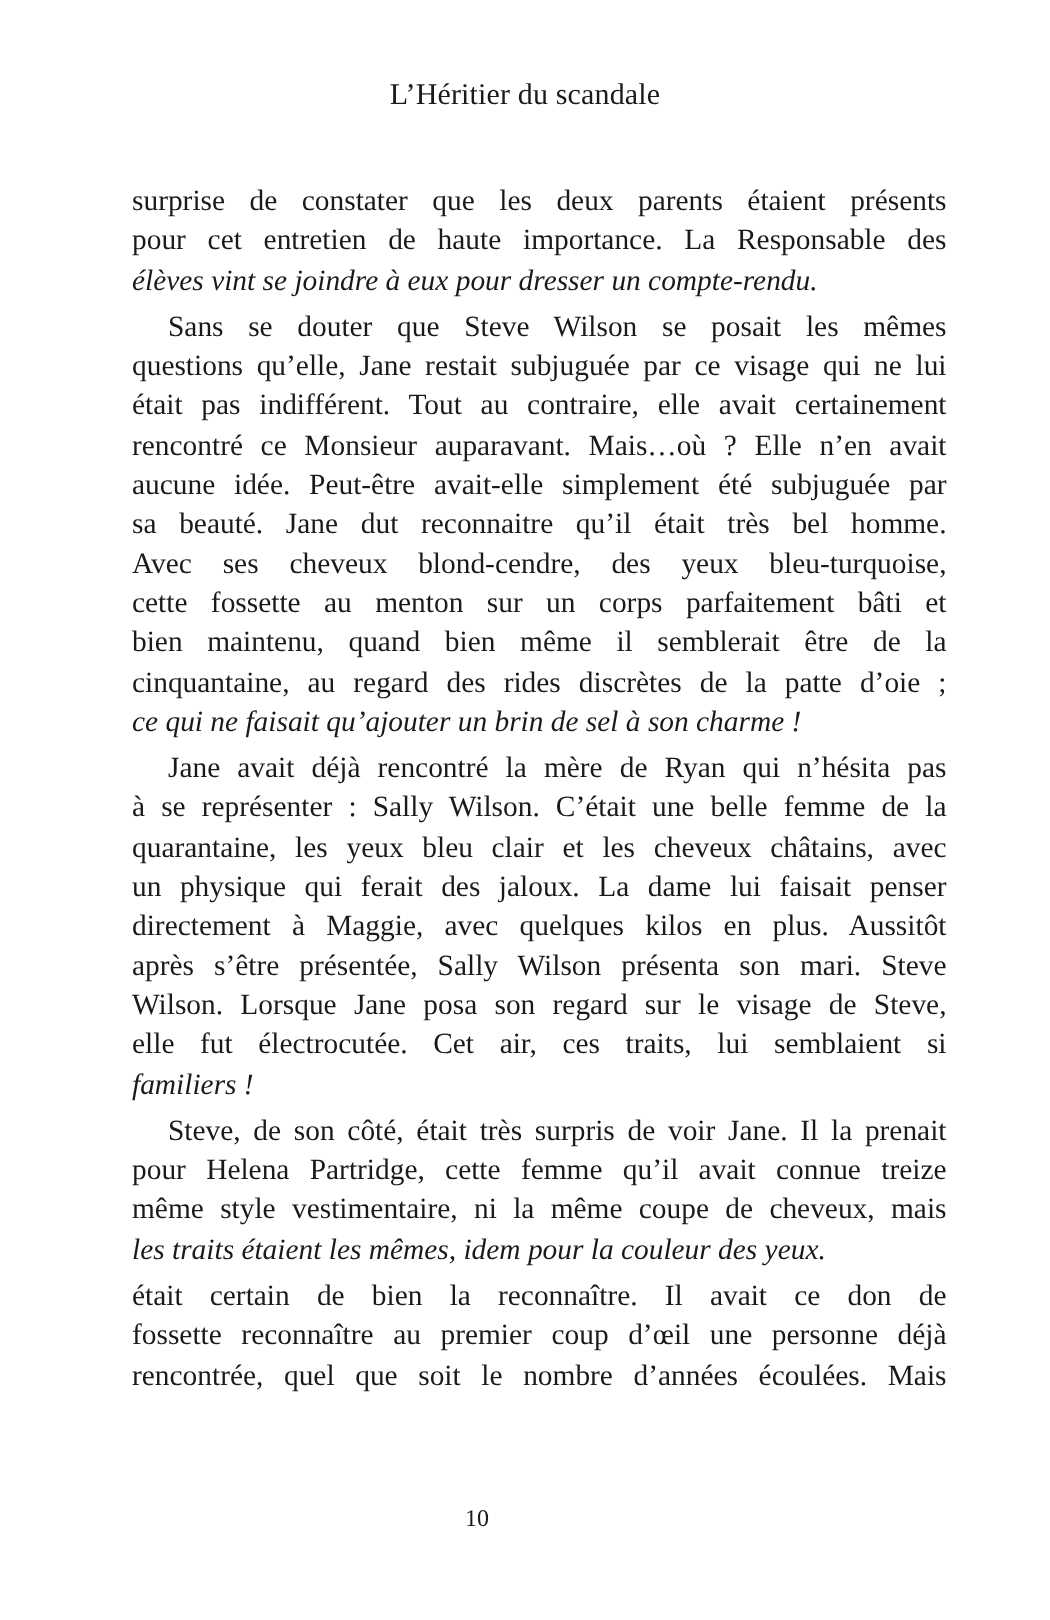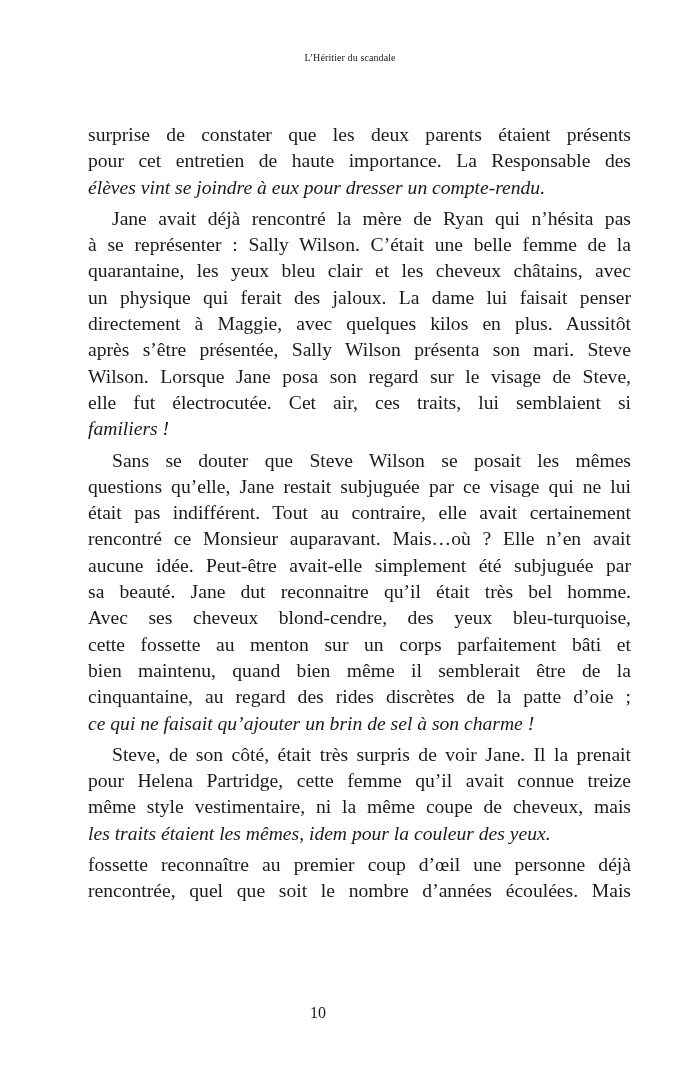--- a/index.html
+++ b/index.html
@@ -14,21 +14,21 @@
       overflow: hidden;
       font-family: "Liberation Serif", "DejaVu Serif", serif;
       color: #1a1a1a;
     }
     .running-header {
       position: absolute;
       top: 52px;
       left: 0;
       width: 700px;
       text-align: center;
-      font-size: 10px;
+      font-size: 20px;
       letter-spacing: 0.1px;
     }
     .text-block {
       position: absolute;
       top: 122px;
       left: 88px;
       width: 543px;
     }
     .line {
       display: block;
@@ -67,52 +67,53 @@
 
   <div class="text-block">
 
     <div class="para">
       <span class="line">surprise de constater que les deux parents étaient présents</span>
       <span class="line">pour cet entretien de haute importance. La Responsable des</span>
       <span class="line last">élèves vint se joindre à eux pour dresser un compte-rendu.</span>
     </div>
 
     <div class="para">
-      <span class="line indent">Jane avait déjà rencontré la mère de Ryan qui n’hésita pas</span>
-      <span class="line">à se représenter : Sally Wilson. C’était une belle femme de la</span>
-      <span class="line">quarantaine, les yeux bleu clair et les cheveux châtains, avec</span>
-      <span class="line">un physique qui ferait des jaloux. La dame lui faisait penser</span>
-      <span class="line">directement à Maggie, avec quelques kilos en plus. Aussitôt</span>
-      <span class="line">après s’être présentée, Sally Wilson présenta son mari. Steve</span>
-      <span class="line">Wilson. Lorsque Jane posa son regard sur le visage de Steve,</span>
-      <span class="line">elle fut électrocutée. Cet air, ces traits, lui semblaient si</span>
-      <span class="line last">familiers !</span>
-    </div>
-
-    <div class="para">
       <span class="line indent">Sans se douter que Steve Wilson se posait les mêmes</span>
       <span class="line">questions qu’elle, Jane restait subjuguée par ce visage qui ne lui</span>
       <span class="line">était pas indifférent. Tout au contraire, elle avait certainement</span>
       <span class="line">rencontré ce Monsieur auparavant. Mais…où ? Elle n’en avait</span>
       <span class="line">aucune idée. Peut-être avait-elle simplement été subjuguée par</span>
       <span class="line">sa beauté. Jane dut reconnaitre qu’il était très bel homme.</span>
       <span class="line">Avec ses cheveux blond-cendre, des yeux bleu-turquoise,</span>
       <span class="line">cette fossette au menton sur un corps parfaitement bâti et</span>
       <span class="line">bien maintenu, quand bien même il semblerait être de la</span>
       <span class="line">cinquantaine, au regard des rides discrètes de la patte d’oie ;</span>
       <span class="line last">ce qui ne faisait qu’ajouter un brin de sel à son charme !</span>
     </div>
 
     <div class="para">
+      <span class="line indent">Jane avait déjà rencontré la mère de Ryan qui n’hésita pas</span>
+      <span class="line">à se représenter : Sally Wilson. C’était une belle femme de la</span>
+      <span class="line">quarantaine, les yeux bleu clair et les cheveux châtains, avec</span>
+      <span class="line">un physique qui ferait des jaloux. La dame lui faisait penser</span>
+      <span class="line">directement à Maggie, avec quelques kilos en plus. Aussitôt</span>
+      <span class="line">après s’être présentée, Sally Wilson présenta son mari. Steve</span>
+      <span class="line">Wilson. Lorsque Jane posa son regard sur le visage de Steve,</span>
+      <span class="line">elle fut électrocutée. Cet air, ces traits, lui semblaient si</span>
+      <span class="line last">familiers !</span>
+    </div>
+
+    <div class="para">
       <span class="line indent">Steve, de son côté, était très surpris de voir Jane. Il la prenait</span>
       <span class="line">pour Helena Partridge, cette femme qu’il avait connue treize</span>
       <span class="line">même style vestimentaire, ni la même coupe de cheveux, mais</span>
       <span class="line last">les traits étaient les mêmes, idem pour la couleur des yeux.</span>
     </div>
 
     <div class="para">
+      <span class="line">était certain de bien la reconnaître. Il avait ce don de</span>
       <span class="line">fossette reconnaître au premier coup d’œil une personne déjà</span>
       <span class="line">rencontrée, quel que soit le nombre d’années écoulées. Mais</span>
     </div>
   </div>
 
   <div class="page-number">10</div>
 </div>
 
 </body></html>

